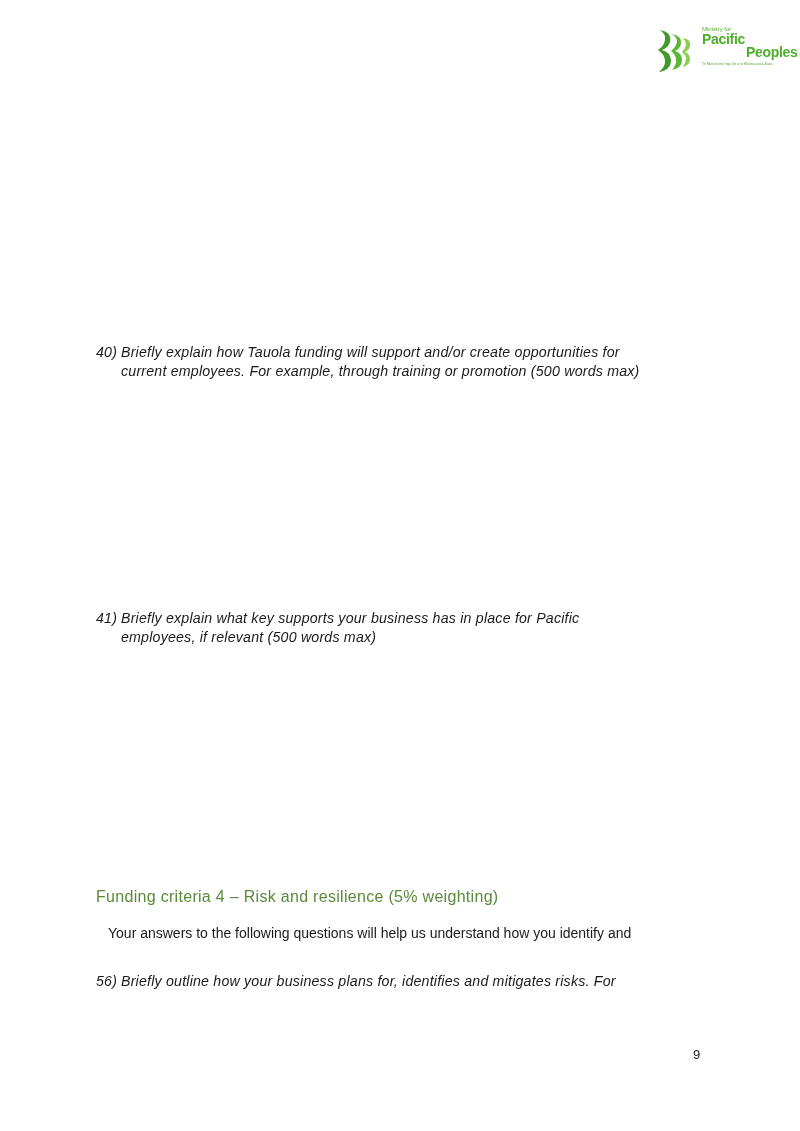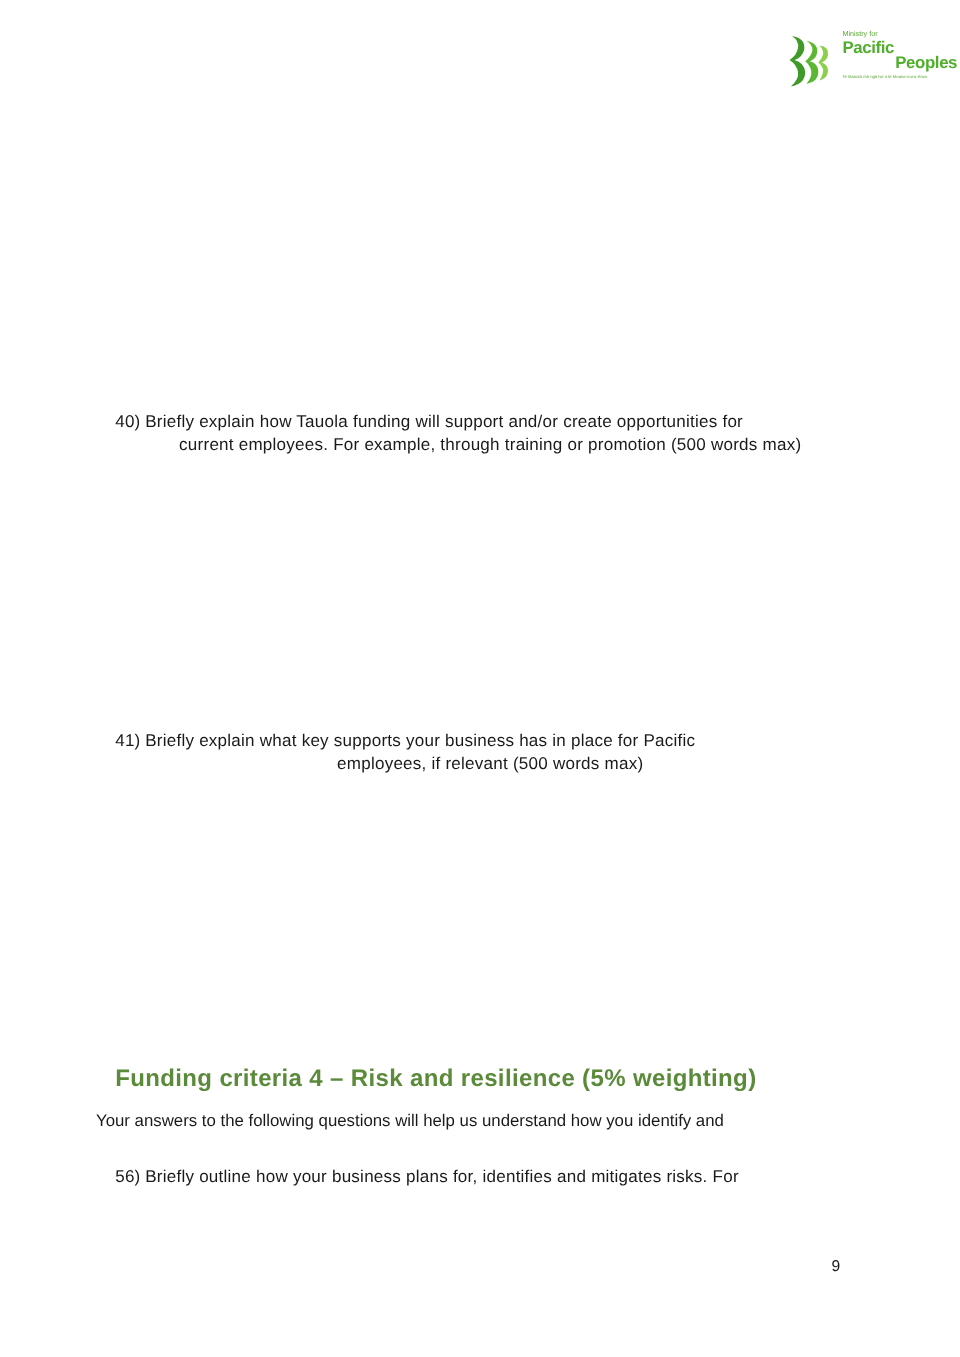--- a/index.html
+++ b/index.html
@@ -5,25 +5,25 @@
     html, body { margin: 0; padding: 0; background: #ffffff; }
     body { width: 800px; height: 1131px; position: relative; overflow: hidden;
            font-family: "Liberation Sans", sans-serif; color: #1a1a1a; }
     .logo { position: absolute; left: 656px; top: 24px; width: 104px; height: 52px; text-align: right; }
     .logo-mark { position: absolute; left: 0; top: 2px; width: 44px; height: 48px; }
     .logo-small { position: absolute; left: 46px; top: 2px; font-size: 6px; color: #5aa832; }
     .logo-big { position: absolute; left: 46px; font-size: 14px; font-weight: bold; color: #4fae2c; line-height: 13px; letter-spacing: -0.3px; }
     .logo-big.l1 { top: 9px; }
     .logo-big.l2 { top: 22px; padding-left: 44px; }
     .logo-tag { position: absolute; left: 46px; top: 38px; font-size: 3.5px; color: #5aa832; white-space: nowrap; }
-    .q { position: absolute; left: 96px; width: 600px; font-size: 14.2px; line-height: 19px; letter-spacing: 0.2px; }
+    .q { position: absolute; left: 96px; width: 600px; font-size: 14.2px; line-height: 19px; letter-spacing: 0.2px; font-style: italic; }
     .q .num { display: inline-block; width: 25px; }
-    .q .cont { padding-left: 25px; display: block; text-align: center; }
-    .heading { position: absolute; left: 96px; top: 888px; font-size: 20px; color: #5a8a3a; letter-spacing: 0.3px; font-weight: bold; }
-    .para { position: absolute; left: 80px; top: 924px; width: 620px; font-size: 14px; line-height: 19px; }
+    .q .cont { padding-left: 25px; display: block; }
+    .heading { position: absolute; left: 96px; top: 888px; font-size: 16px; color: #5a8a3a; letter-spacing: 0.3px; }
+    .para { position: absolute; left: 108px; top: 924px; width: 620px; font-size: 14px; line-height: 19px; }
     .page-num { position: absolute; left: 693px; top: 1047px; font-size: 13px; }
   </style>
 </head>
 <body>
 
 <div class="logo">
   <svg class="logo-mark" viewBox="0 0 44 48">
     <path d="M4 4 Q16 6 14 16 Q12 22 6 24 Q14 26 15 34 Q15 44 3 46 Q10 40 9 34 Q8 28 2 24 Q8 20 9 14 Q10 8 4 4 Z" fill="#3f9a2a"></path>
     <path d="M16 8 Q26 10 25 18 Q24 23 19 25 Q26 27 26 34 Q26 42 16 44 Q21 38 20 33 Q19 28 15 25 Q20 21 21 16 Q21 11 16 8 Z" fill="#5cb832"></path>
     <path d="M27 12 Q35 13 34 20 Q33 24 29 26 Q34 28 34 33 Q34 39 27 41 Q30 36 30 32 Q29 28 26 26 Q29 23 30 19 Q30 15 27 12 Z" fill="#8ccf4a"></path>

